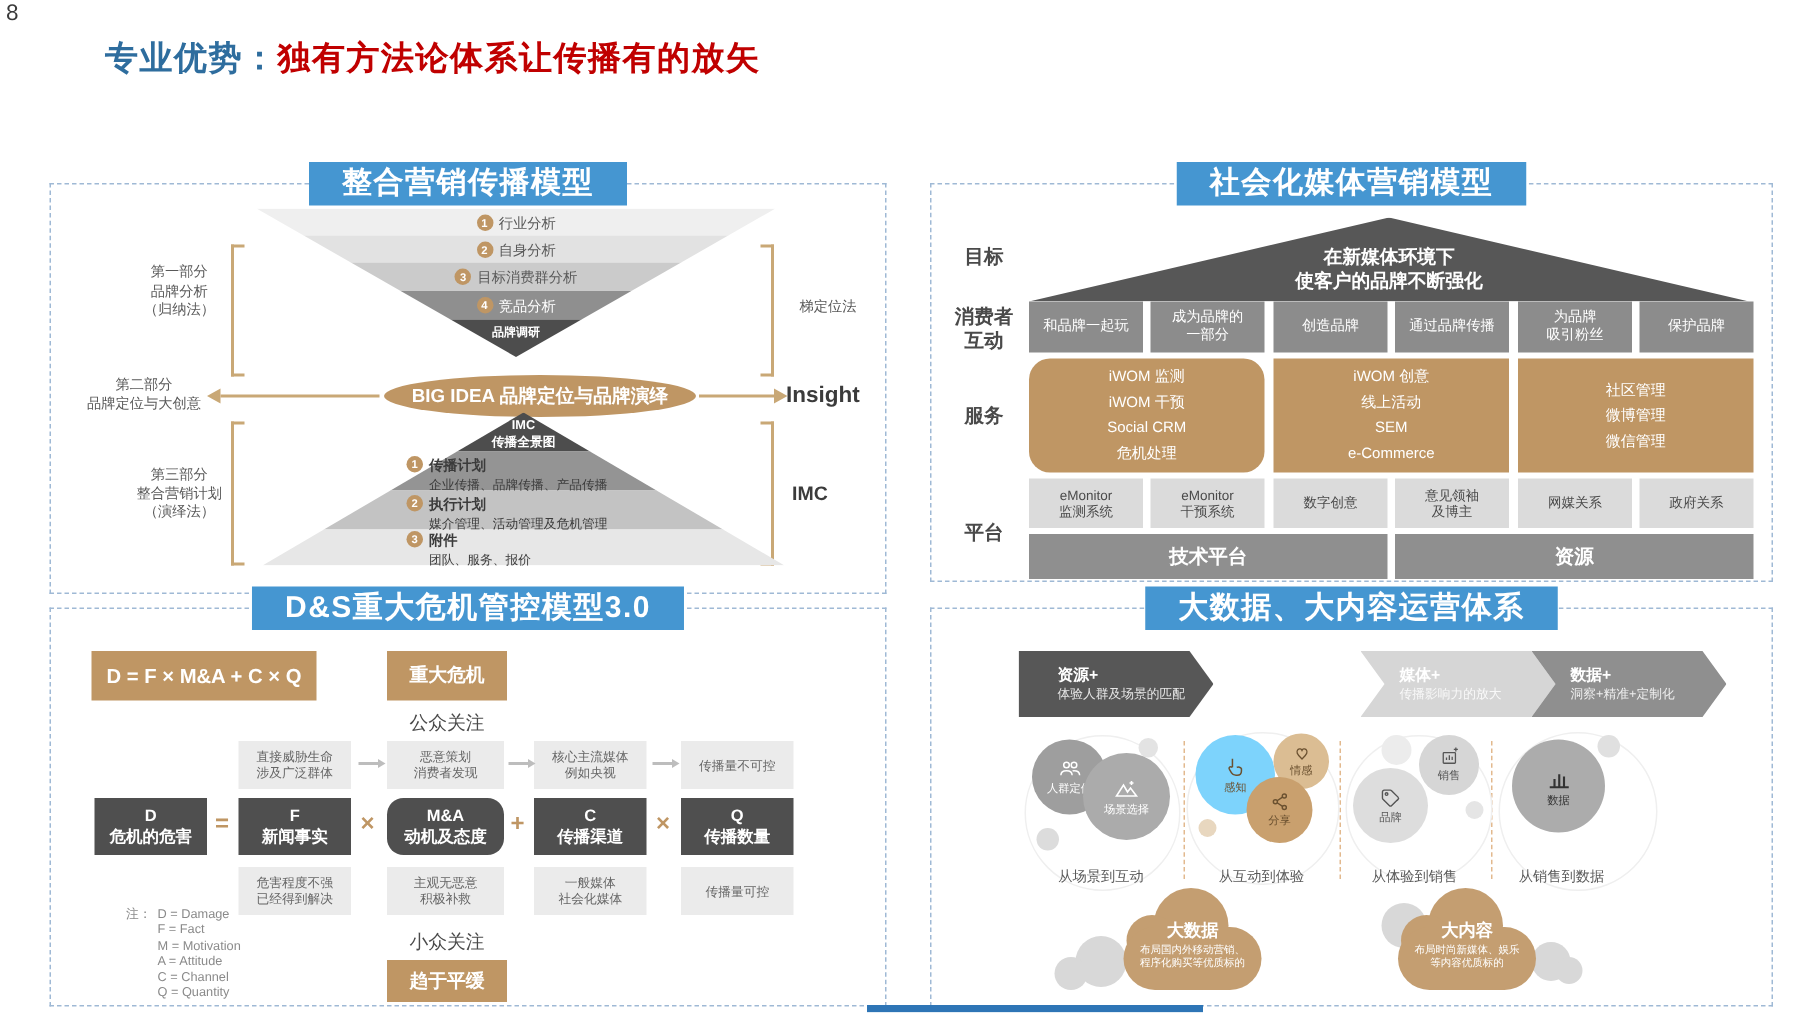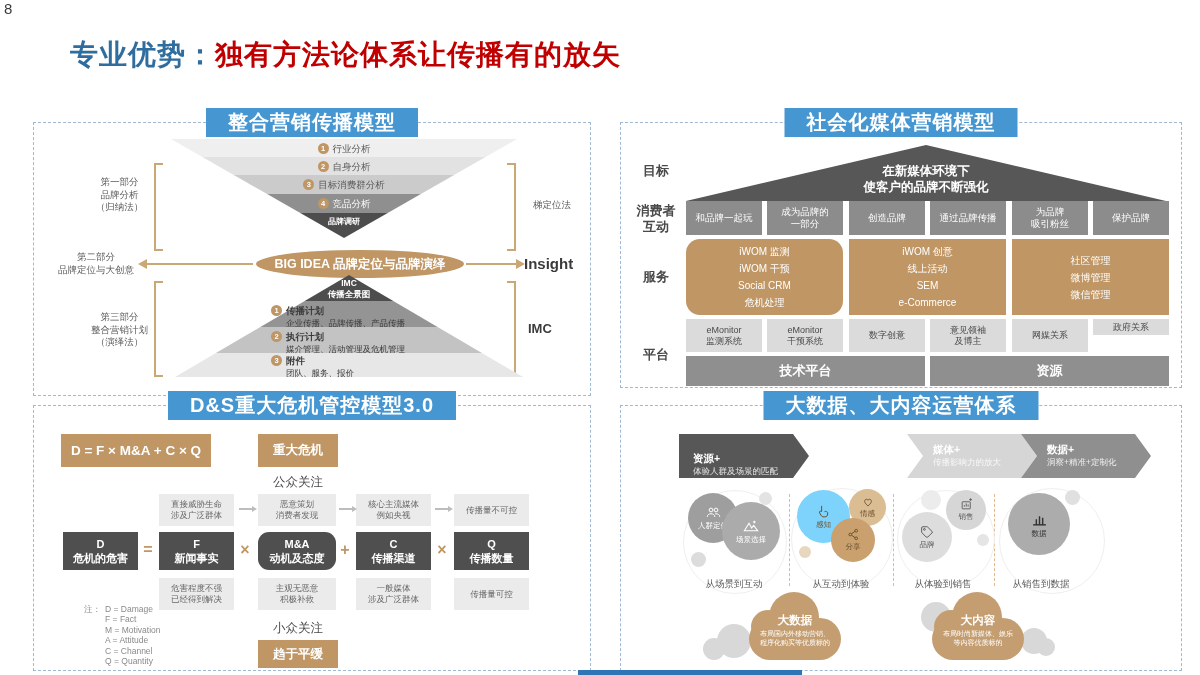--- a/index.html
+++ b/index.html
@@ -6,21 +6,21 @@
   body{font-family:"Liberation Sans","DejaVu Sans",sans-serif;}
   .slide{position:relative;width:1200px;height:675px;background:#fff;overflow:hidden;}
   .abs{position:absolute;}
   .pre{white-space:pre-line;}
   .ctr{display:flex;align-items:center;justify-content:center;text-align:center;}
   
   .panel{position:absolute;border:1px dashed #9FB9D5;background:#fff;}
   .phead{position:absolute;top:-15px;left:50%;transform:translateX(-50%);background:#4596D1;color:#fff;
          font-weight:bold;font-size:20px;line-height:29px;padding:0 22px;white-space:nowrap;letter-spacing:1px;z-index:5;}
   
-  .title{position:absolute;left:70px;top:36px;font-size:28px;font-weight:bold;letter-spacing:1px;}
+  .title{position:absolute;left:70px;top:24px;font-size:22px;font-weight:bold;letter-spacing:1px;}
   .title .blue{color:#2E6D9E;}
   .title .red{color:#C00000;}
   .pagenum{position:absolute;left:4px;top:0px;font-size:15px;color:#3a3a3a;}
   
   .brk{position:absolute;width:7px;}
   .brk.l{border:2px solid #C9A876;border-right:none;}
   .brk.r{border:2px solid #C9A876;border-left:none;}
   .harrow{position:absolute;height:2px;background:#C9A876;}
   .harrow:after{content:"";position:absolute;top:-4px;width:0;height:0;border-top:5px solid transparent;border-bottom:5px solid transparent;}
   .harrow.toleft:after{left:-9px;border-right:9px solid #C9A876;}
@@ -48,21 +48,21 @@
   .kbox .sym,.kbox .lbl{font-weight:bold;font-size:11px;}
   .lgbox{position:absolute;background:#EBEBEB;color:#666;font-size:8.5px;line-height:11px;}
   .op{position:absolute;width:16px;text-align:center;color:#BF9664;font-weight:bold;font-size:16px;}
   .sarrow{position:absolute;width:13px;height:2px;background:#BDBDBD;}
   .sarrow:after{content:"";position:absolute;right:-5px;top:-2.5px;width:0;height:0;
                 border-left:5px solid #BDBDBD;border-top:3.5px solid transparent;border-bottom:3.5px solid transparent;}
   .legend{position:absolute;display:flex;color:#8a8a8a;font-size:8.5px;line-height:10.4px;gap:4px;}
   
   .chev{position:absolute;top:28px;width:130px;height:44px;color:#fff;display:flex;flex-direction:column;justify-content:center;
         padding-left:26px;box-sizing:border-box;clip-path:polygon(0 0,114px 0,100% 50%,114px 100%,0 100%,16px 50%);}
-  .chev.first{clip-path:polygon(0 0,114px 0,100% 50%,114px 100%,0 100%);padding-left:14px;justify-content:flex-end;}
+  .chev.first{clip-path:polygon(0 0,114px 0,100% 50%,114px 100%,0 100%);padding-left:26px;}
   .chev .t{font-size:10.5px;font-weight:bold;}
   .chev .d{font-size:8.5px;opacity:.85;}
   .vsep{position:absolute;border-left:1px dashed #E2B98E;top:88px;height:92px;}
   .oring{position:absolute;border:1px solid #EFEFEF;border-radius:50%;}
   .gc{position:absolute;border-radius:50%;display:flex;flex-direction:column;align-items:center;justify-content:center;gap:1px;}
   .gc .lb{font-size:7.5px;}
   .dot{position:absolute;border-radius:50%;}
   .gcap{position:absolute;top:172px;width:110px;text-align:center;font-size:9.5px;color:#595959;}
   .cloud{position:absolute;width:92px;height:72px;}
   .cloud .c1{position:absolute;left:20px;top:0;width:50px;height:50px;border-radius:50%;background:#C49E71;}
@@ -177,21 +177,21 @@
 e-Commerce</div>
 
     <div class="ltbox ctr pre" style="left:65px;top:196px;width:76px;height:33px;">eMonitor
 监测系统</div>
     <div class="ltbox ctr pre" style="left:146px;top:196px;width:76px;height:33px;">eMonitor
 干预系统</div>
     <div class="ltbox ctr pre" style="left:228px;top:196px;width:76px;height:33px;">数字创意</div>
     <div class="ltbox ctr pre" style="left:309px;top:196px;width:76px;height:33px;">意见领袖
 及博主</div>
     <div class="ltbox ctr pre" style="left:391px;top:196px;width:76px;height:33px;">网媒关系</div>
-    <div class="ltbox ctr pre" style="left:472px;top:196px;width:76px;height:16px;">政府关系</div>
+    <div class="ltbox ctr pre" style="left:472px;top:196px;width:76px;height:33px;">政府关系</div>
 
     <div class="basebar ctr" style="left:65px;top:233px;width:239px;height:30px;">技术平台</div>
     <div class="basebar ctr" style="left:309px;top:233px;width:239px;height:30px;">资源</div>
   </div>
 
   <div class="panel" style="left:33px;top:405px;width:556px;height:264px;">
     <div class="phead">D&amp;S重大危机管控模型3.0</div>
 
     <div class="tanbox ctr" style="left:27px;top:28px;width:150px;height:33px;font-weight:bold;font-size:13.5px;">D =  F × M&amp;A + C × Q</div>
     <div class="tanbox ctr" style="left:224px;top:28px;width:80px;height:33px;font-weight:bold;font-size:12.5px;">重大危机</div>
@@ -231,21 +231,21 @@
     <div class="kbox ctr" style="left:420px;top:126px;width:75px;height:38px;">
       <span class="sym">Q</span>
         <span class="lbl">传播数量</span>
     </div>
 
     <div class="lgbox ctr pre" style="left:125px;top:172px;width:75px;height:32px;">危害程度不强
 已经得到解决</div>
     <div class="lgbox ctr pre" style="left:224px;top:172px;width:78px;height:32px;">主观无恶意
 积极补救</div>
     <div class="lgbox ctr pre" style="left:322px;top:172px;width:75px;height:32px;">一般媒体
-涉及广泛群体</div>
+社会化媒体</div>
     <div class="lgbox ctr pre" style="left:420px;top:172px;width:75px;height:32px;">传播量可控</div>
 
     <div class="legend" style="left:50px;top:198px;">
       <div>注：</div>
       <div>
         <div>D = Damage</div>
         <div>F = Fact</div>
         <div>M = Motivation</div>
         <div>A = Attitude</div>
         <div>C = Channel</div>

